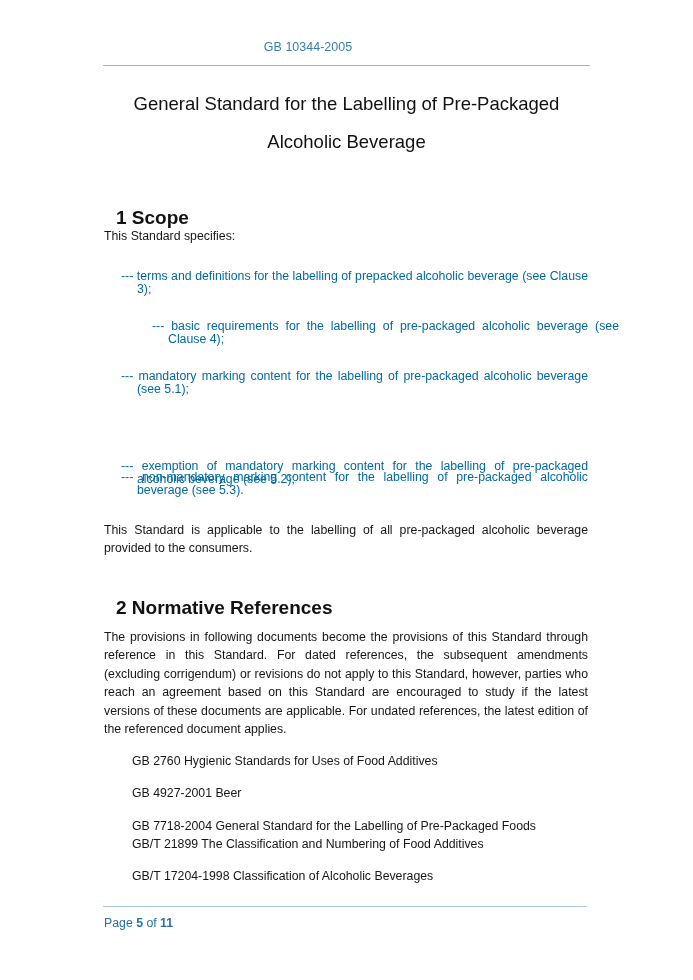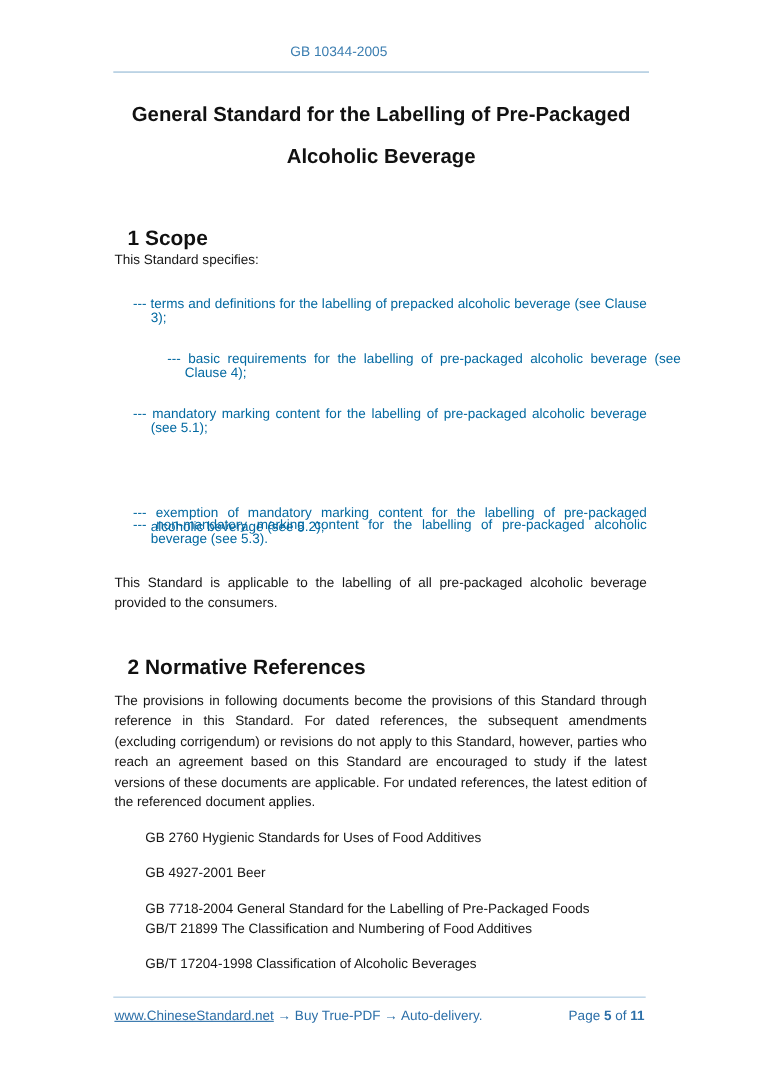--- a/index.html
+++ b/index.html
@@ -31,21 +31,21 @@
       width: 487px;
       height: 0;
       border-top: 1px solid #8fb6d3;
     }
     .doc-title {
       position: absolute;
       left: 103px;
       width: 487px;
       text-align: center;
       font-size: 18.5px;
-      font-weight: bold;
+      font-weight: normal;
       color: #111111;
       margin: 0;
     }
     .title-line-1 { top: 93px; }
     .title-line-2 { top: 131px; }
     .section-heading {
       position: absolute;
       left: 104px;
       font-size: 19px;
       font-weight: bold;
@@ -137,25 +137,18 @@
 
 <p class="ref-item" style="top:752px;">GB 2760 Hygienic Standards for Uses of Food Additives</p>
 <p class="ref-item" style="top:784px;">GB 4927-2001 Beer</p>
 <p class="ref-item" style="top:817px;">GB 7718-2004 General Standard for the Labelling of Pre-Packaged Foods</p>
 <p class="ref-item" style="top:835px;">GB/T 21899 The Classification and Numbering of Food Additives</p>
 <p class="ref-item" style="top:867px;">GB/T 17204-1998 Classification of Alcoholic Beverages</p>
 
 <div class="footer-rule"></div>
 <div class="footer">
   <span>
-    <a>www.ChineseStandard.net</a>
-    <span class="arrow">→</span>
-    <span>Buy True-PDF</span>
-    <span class="arrow">→</span>
-    <span>Auto-delivery.</span>
-  </span>
-  <span>
     <span>Page</span>
     <span class="page-num">5</span>
     <span>of</span>
     <span class="page-num">11</span>
   </span>
 </div>
 
 </body></html>

